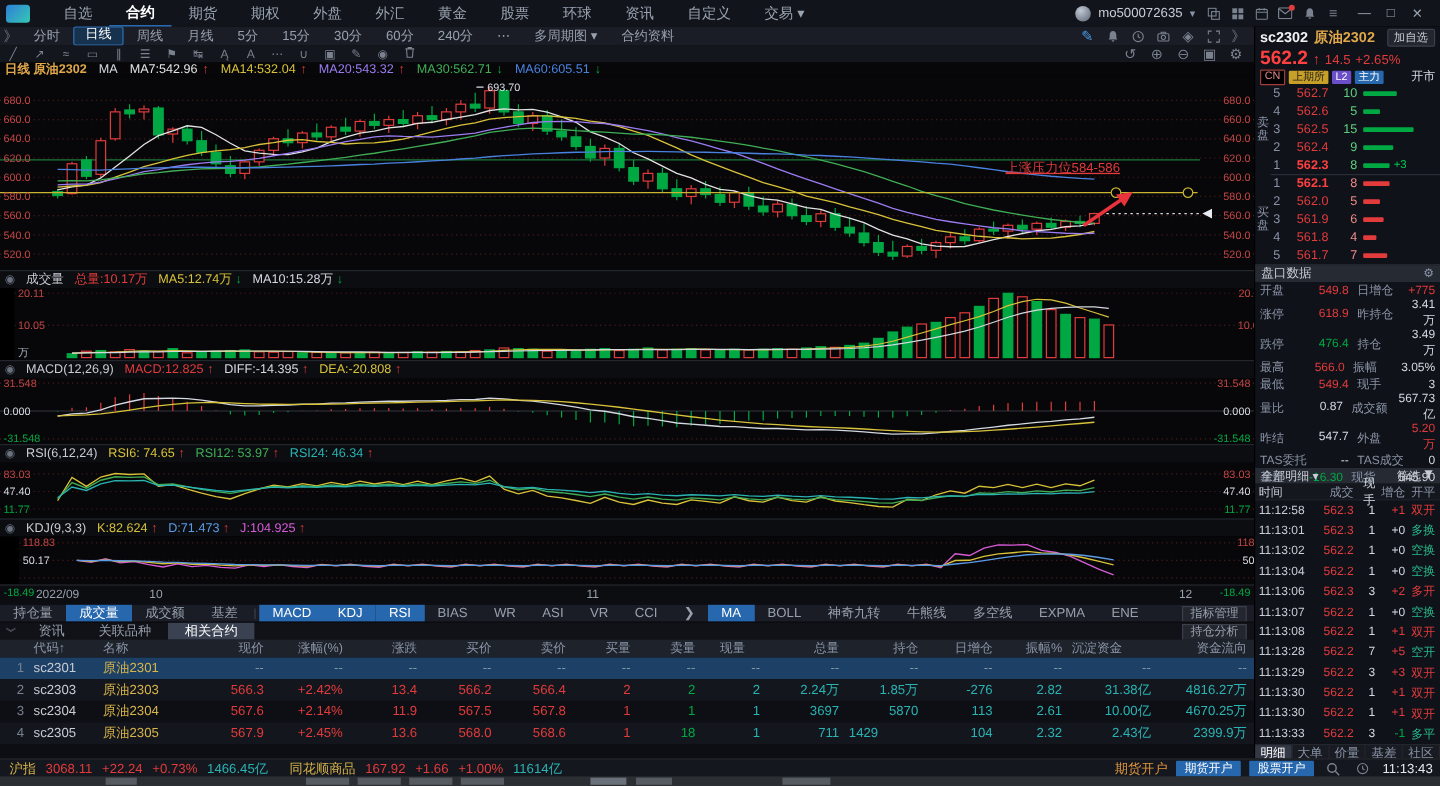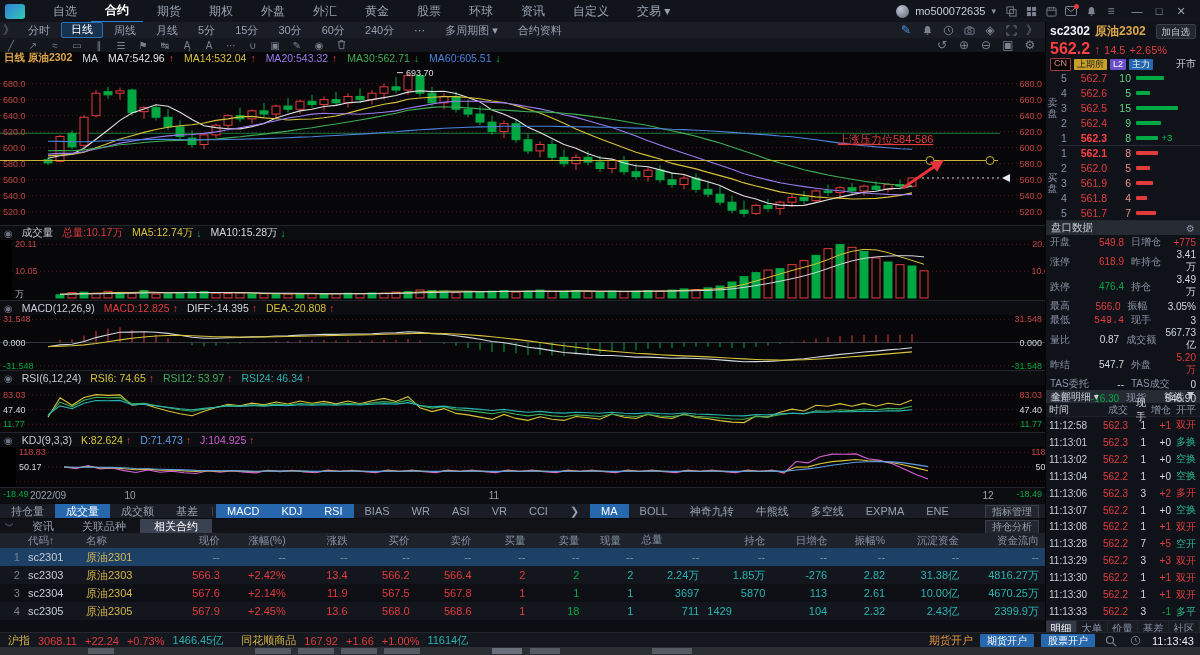--- a/index.html
+++ b/index.html
@@ -763,25 +763,25 @@
       <span class="tcell" style="width: 58px; text-align: left;">代码↑</span>
       <span class="tcell" style="width: 80px; text-align: left;">名称</span>
       <span class="tcell" style="width: 62px; text-align: right;">现价</span>
       <span class="tcell" style="width: 66px; text-align: right;">涨幅(%)</span>
       <span class="tcell" style="width: 62px; text-align: right;">涨跌</span>
       <span class="tcell" style="width: 62px; text-align: right;">买价</span>
       <span class="tcell" style="width: 62px; text-align: right;">卖价</span>
       <span class="tcell" style="width: 54px; text-align: right;">买量</span>
       <span class="tcell" style="width: 54px; text-align: right;">卖量</span>
       <span class="tcell" style="width: 54px; text-align: center;">现量</span>
-      <span class="tcell" style="width: 66px; text-align: left; font-family: Liberation Mono, monospace;">总量</span>
+      <span class="tcell" style="width: 66px; text-align: right;">总量</span>
       <span class="tcell" style="width: 66px; text-align: right;">持仓</span>
       <span class="tcell" style="width: 62px; text-align: right;">日增仓</span>
       <span class="tcell" style="width: 58px; text-align: right;">振幅%</span>
-      <span class="tcell" style="width: 74px; text-align: right;">沉淀资金</span>
+      <span class="tcell" style="width: 74px; ">沉淀资金</span>
       <span class="tcell" style="width: 80px; text-align: right;">资金流向</span>
     </div>
     <div class="trow sel">
       <span class="tcell" style="width: 26px; text-align: right; color: rgb(120, 129, 143);">1</span>
       <span class="tcell" style="width: 58px; text-align: left; color: rgb(200, 204, 212);">sc2301</span>
       <span class="tcell" style="width: 80px; text-align: left; color: rgb(216, 180, 74);">原油2301</span>
       <span class="tcell" style="width: 62px; text-align: right; color: rgb(127, 149, 168);">--</span>
       <span class="tcell" style="width: 66px; text-align: right; color: rgb(127, 149, 168);">--</span>
       <span class="tcell" style="width: 62px; text-align: right; color: rgb(127, 149, 168);">--</span>
       <span class="tcell" style="width: 62px; text-align: right; color: rgb(127, 149, 168);">--</span>
@@ -990,21 +990,21 @@
         <span class="pk-v2" style="color: rgb(212, 216, 224);">3.49万</span>
       </div>
       <div class="pk-row">
         <span class="pk-l pk-l1">最高</span>
         <span class="pk-v1" style="color: rgb(226, 59, 60);">566.0</span>
         <span class="pk-l pk-l2">振幅</span>
         <span class="pk-v2" style="color: rgb(212, 216, 224);">3.05%</span>
       </div>
       <div class="pk-row">
         <span class="pk-l pk-l1">最低</span>
-        <span class="pk-v1" style="color: rgb(226, 59, 60); font-family: Liberation Mono, monospace;">549.4</span>
+        <span class="pk-v1" style="color: rgb(226, 59, 60);">549.4</span>
         <span class="pk-l pk-l2">现手</span>
         <span class="pk-v2" style="color: rgb(212, 216, 224);">3</span>
       </div>
       <div class="pk-row">
         <span class="pk-l pk-l1">量比</span>
         <span class="pk-v1" style="color: rgb(212, 216, 224);">0.87</span>
         <span class="pk-l pk-l2">成交额</span>
         <span class="pk-v2" style="color: rgb(212, 216, 224);">567.73亿</span>
       </div>
       <div class="pk-row">

